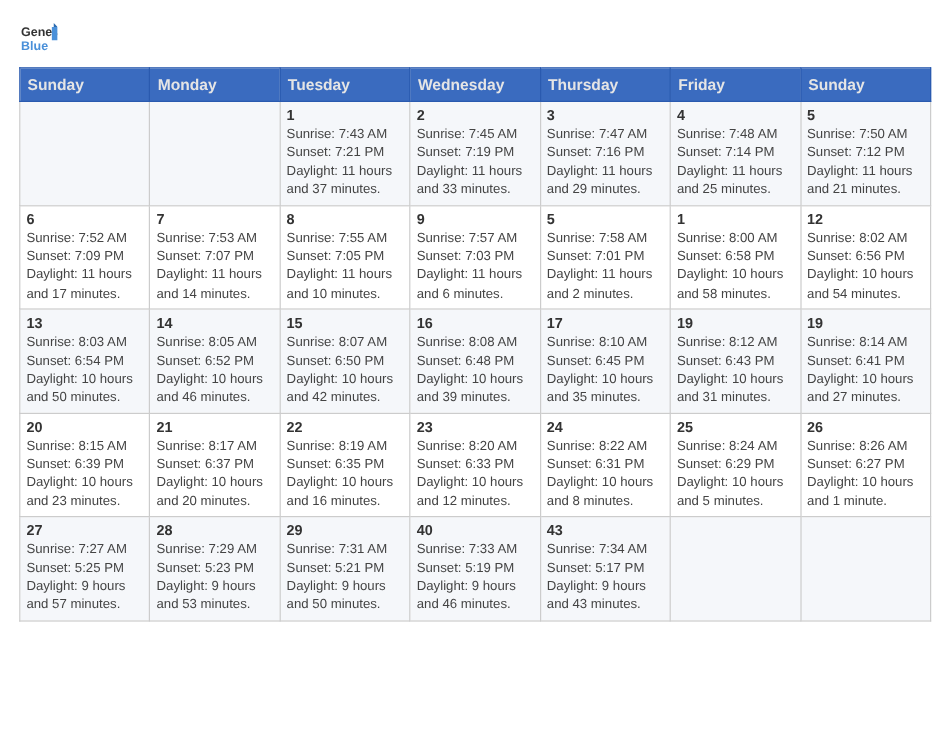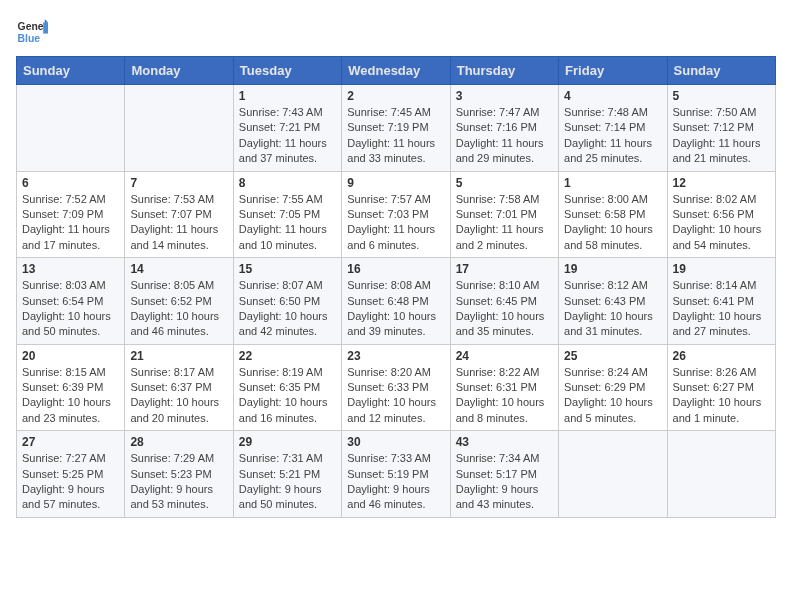--- a/index.html
+++ b/index.html
@@ -143,19 +143,19 @@
         <td><span class="day-number">22</span><span class="day-detail">Sunrise: 8:19 AM<br>Sunset: 6:35 PM<br>Daylight: 10 hours and 16 minutes.</span></td>
         <td><span class="day-number">23</span><span class="day-detail">Sunrise: 8:20 AM<br>Sunset: 6:33 PM<br>Daylight: 10 hours and 12 minutes.</span></td>
         <td><span class="day-number">24</span><span class="day-detail">Sunrise: 8:22 AM<br>Sunset: 6:31 PM<br>Daylight: 10 hours and 8 minutes.</span></td>
         <td><span class="day-number">25</span><span class="day-detail">Sunrise: 8:24 AM<br>Sunset: 6:29 PM<br>Daylight: 10 hours and 5 minutes.</span></td>
         <td><span class="day-number">26</span><span class="day-detail">Sunrise: 8:26 AM<br>Sunset: 6:27 PM<br>Daylight: 10 hours and 1 minute.</span></td>
       </tr>
       <tr>
         <td><span class="day-number">27</span><span class="day-detail">Sunrise: 7:27 AM<br>Sunset: 5:25 PM<br>Daylight: 9 hours and 57 minutes.</span></td>
         <td><span class="day-number">28</span><span class="day-detail">Sunrise: 7:29 AM<br>Sunset: 5:23 PM<br>Daylight: 9 hours and 53 minutes.</span></td>
         <td><span class="day-number">29</span><span class="day-detail">Sunrise: 7:31 AM<br>Sunset: 5:21 PM<br>Daylight: 9 hours and 50 minutes.</span></td>
-        <td><span class="day-number">30</span><span class="day-detail">Sunrise: 7:33 AM<br>Sunset: 5:19 PM<br>Daylight: 9 hours and 46 minutes.</span></td>
+        <td><span class="day-number">40</span><span class="day-detail">Sunrise: 7:33 AM<br>Sunset: 5:19 PM<br>Daylight: 9 hours and 46 minutes.</span></td>
         <td><span class="day-number">43</span><span class="day-detail">Sunrise: 7:34 AM<br>Sunset: 5:17 PM<br>Daylight: 9 hours and 43 minutes.</span></td>
         <td></td>
         <td></td>
       </tr>
     </tbody>
 </table>
 
 </body></html>

